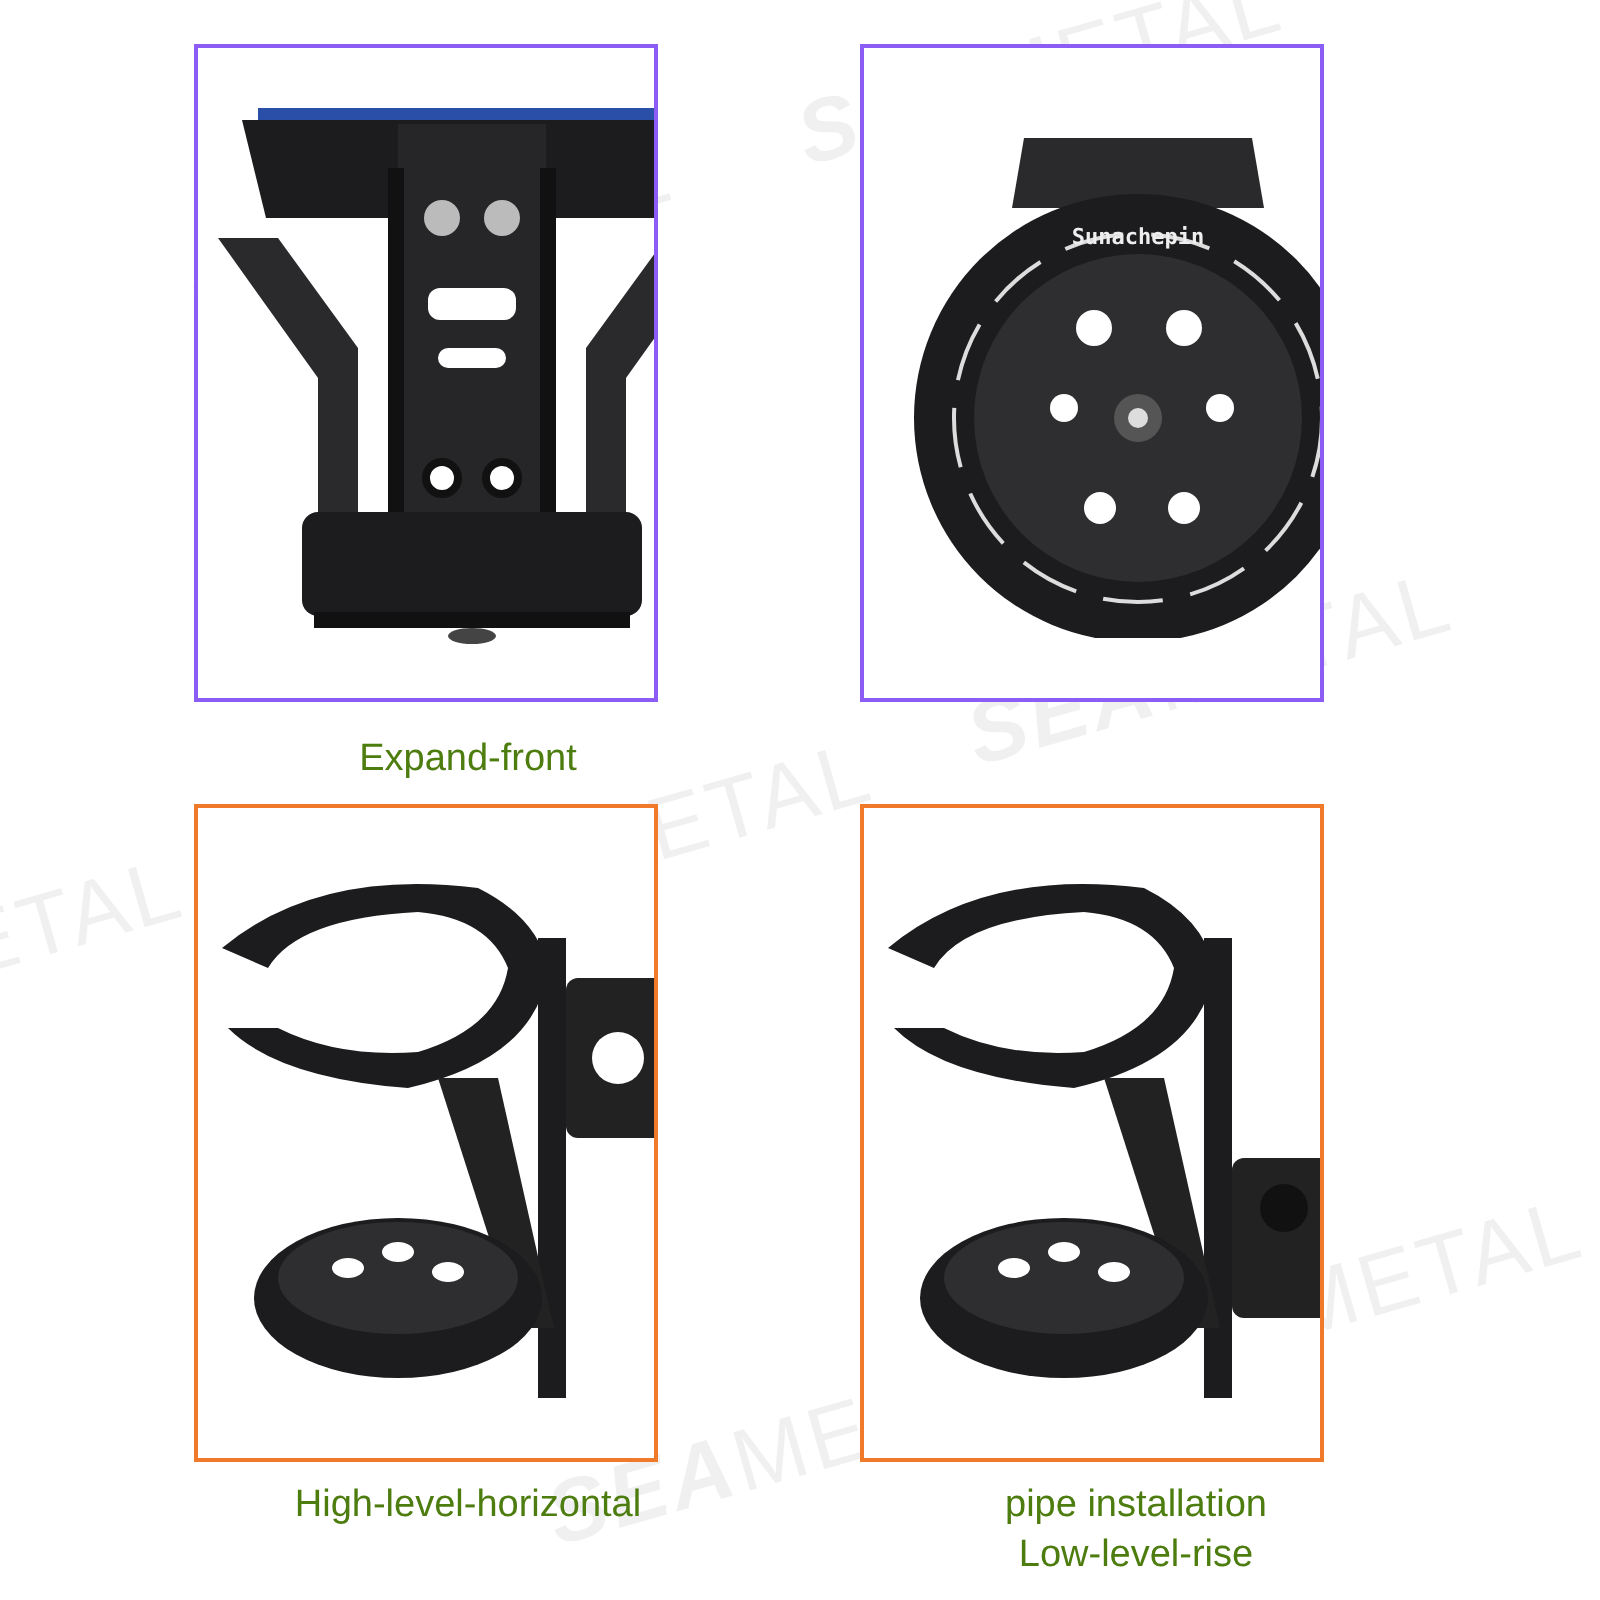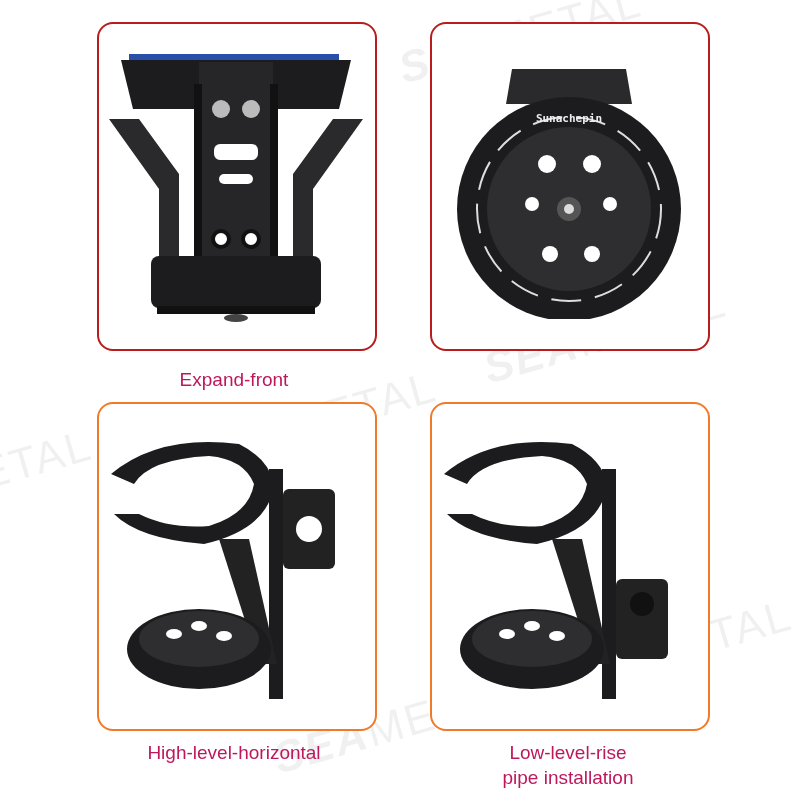--- a/index.html
+++ b/index.html
@@ -1,21 +1,21 @@
 <!DOCTYPE html>
 <html><head>
 <meta charset="utf-8">
 <style>
   html,body{margin:0;padding:0;background:#fff;}
   body{width:800px;height:800px;position:relative;overflow:hidden;font-family:"Liberation Sans","DejaVu Sans",sans-serif;}
   .wm{position:absolute;color:rgba(0,0,0,0.06);font-weight:bold;font-style:italic;font-size:44px;transform:rotate(-16deg);white-space:nowrap;letter-spacing:2px;}
   .wm .thin{font-weight:normal;font-style:normal;}
-  .card{position:absolute;width:280px;height:329px;border:2px solid #b91c1c;border-radius:16px;background:#fff;box-sizing:border-box;overflow:hidden;}
+  .card{position:absolute;width:232px;height:329px;border:2px solid #8b5cf6;border-radius:0;background:#fff;box-sizing:border-box;overflow:hidden;}
   .card.bottom{border-color:#f07a2a;}
-  .caption{position:absolute;width:300px;text-align:center;font-size:19px;color:#be185d;line-height:25px;}
+  .caption{position:absolute;width:300px;text-align:center;font-size:19px;color:#4d7c0f;line-height:25px;}
   svg{position:absolute;left:0;top:0;}
 </style>
 </head>
 <body>
 
 <div class="wm" style="left:90px;top:95px;"><span>SEA</span><span class="thin">METAL</span></div>
 <div class="wm" style="left:395px;top:10px;"><span>SEA</span><span class="thin">METAL</span></div>
 <div class="wm" style="left:480px;top:310px;"><span>SEA</span><span class="thin">METAL</span></div>
 <div class="wm" style="left:-60px;top:440px;"><span class="thin">METAL</span></div>
 <div class="wm" style="left:190px;top:395px;"><span>SEA</span><span class="thin">METAL</span></div>
@@ -100,15 +100,15 @@
     <ellipse cx="100" cy="245" rx="72" ry="40" fill="#1c1c1e"></ellipse>
     <ellipse cx="100" cy="235" rx="60" ry="28" fill="#2e2e30"></ellipse>
     <g fill="#fff">
         <ellipse cx="75" cy="230" rx="8" ry="5"></ellipse>
         <ellipse cx="100" cy="222" rx="8" ry="5"></ellipse>
         <ellipse cx="125" cy="232" rx="8" ry="5"></ellipse>
       </g>
   </svg>
 </div>
 <div class="caption" style="left:418px;top:740px;">
+  <div>pipe installation</div>
   <div>Low-level-rise</div>
-  <div>pipe installation</div>
 </div>
 
 </body></html>

